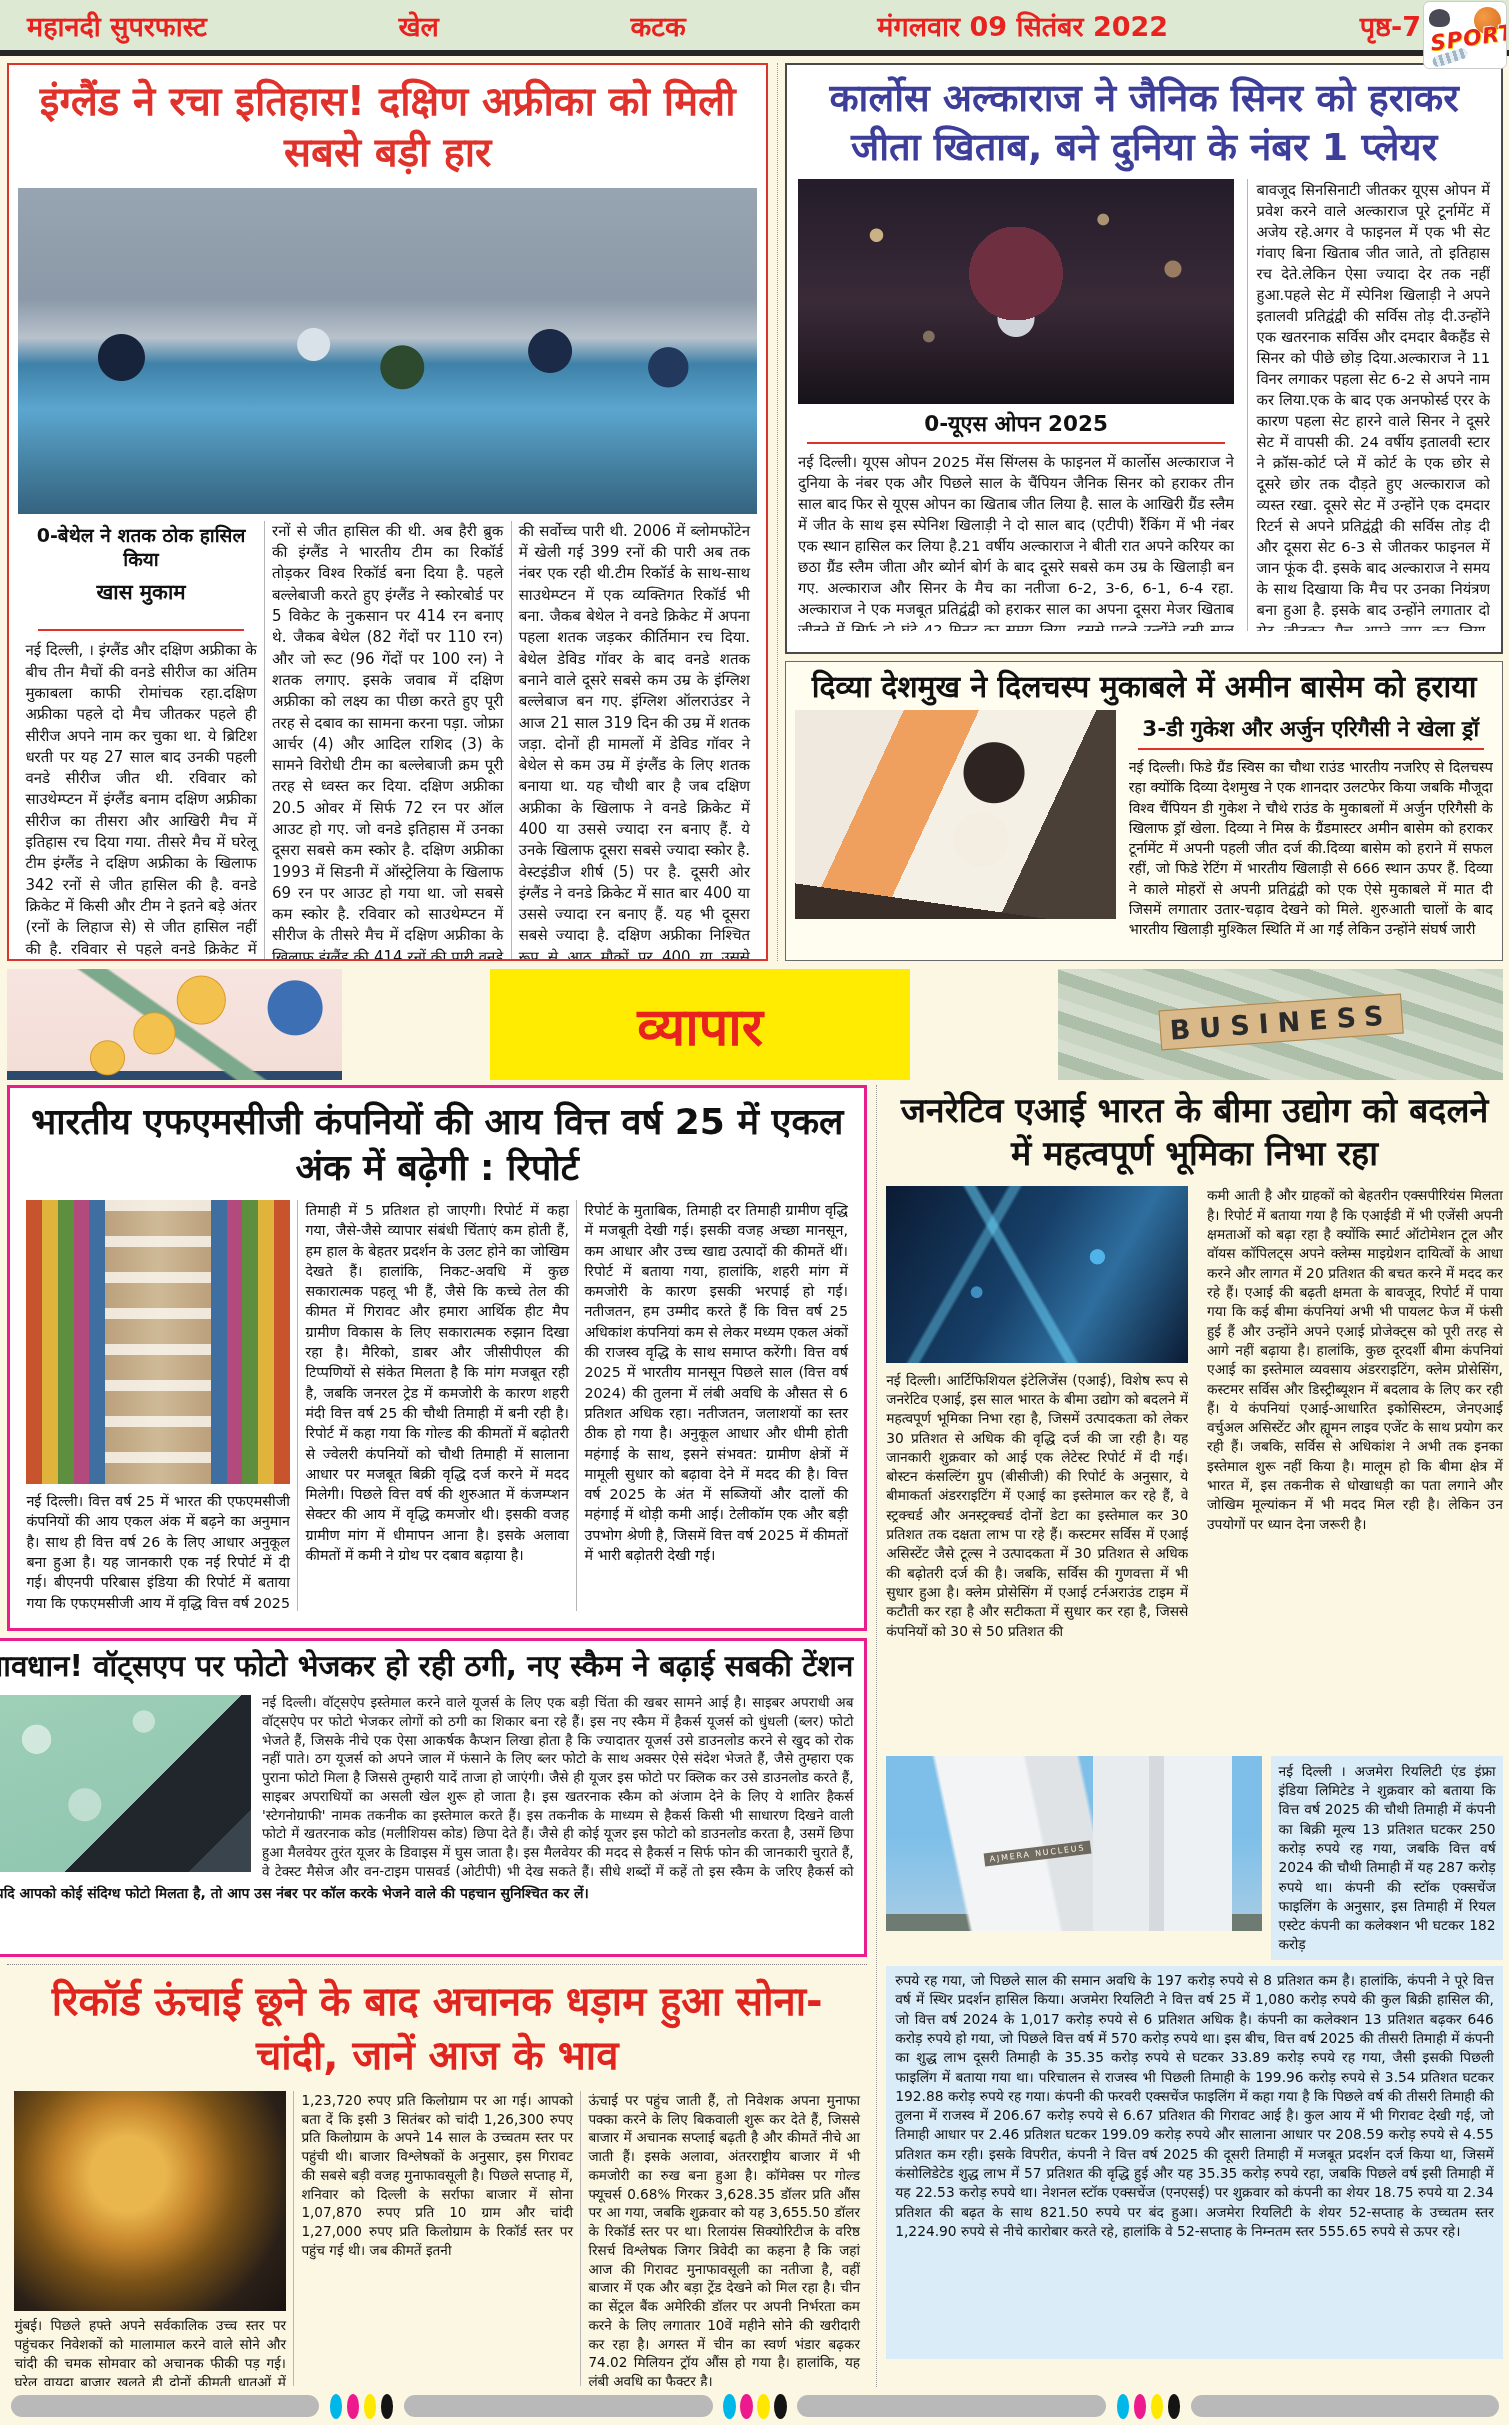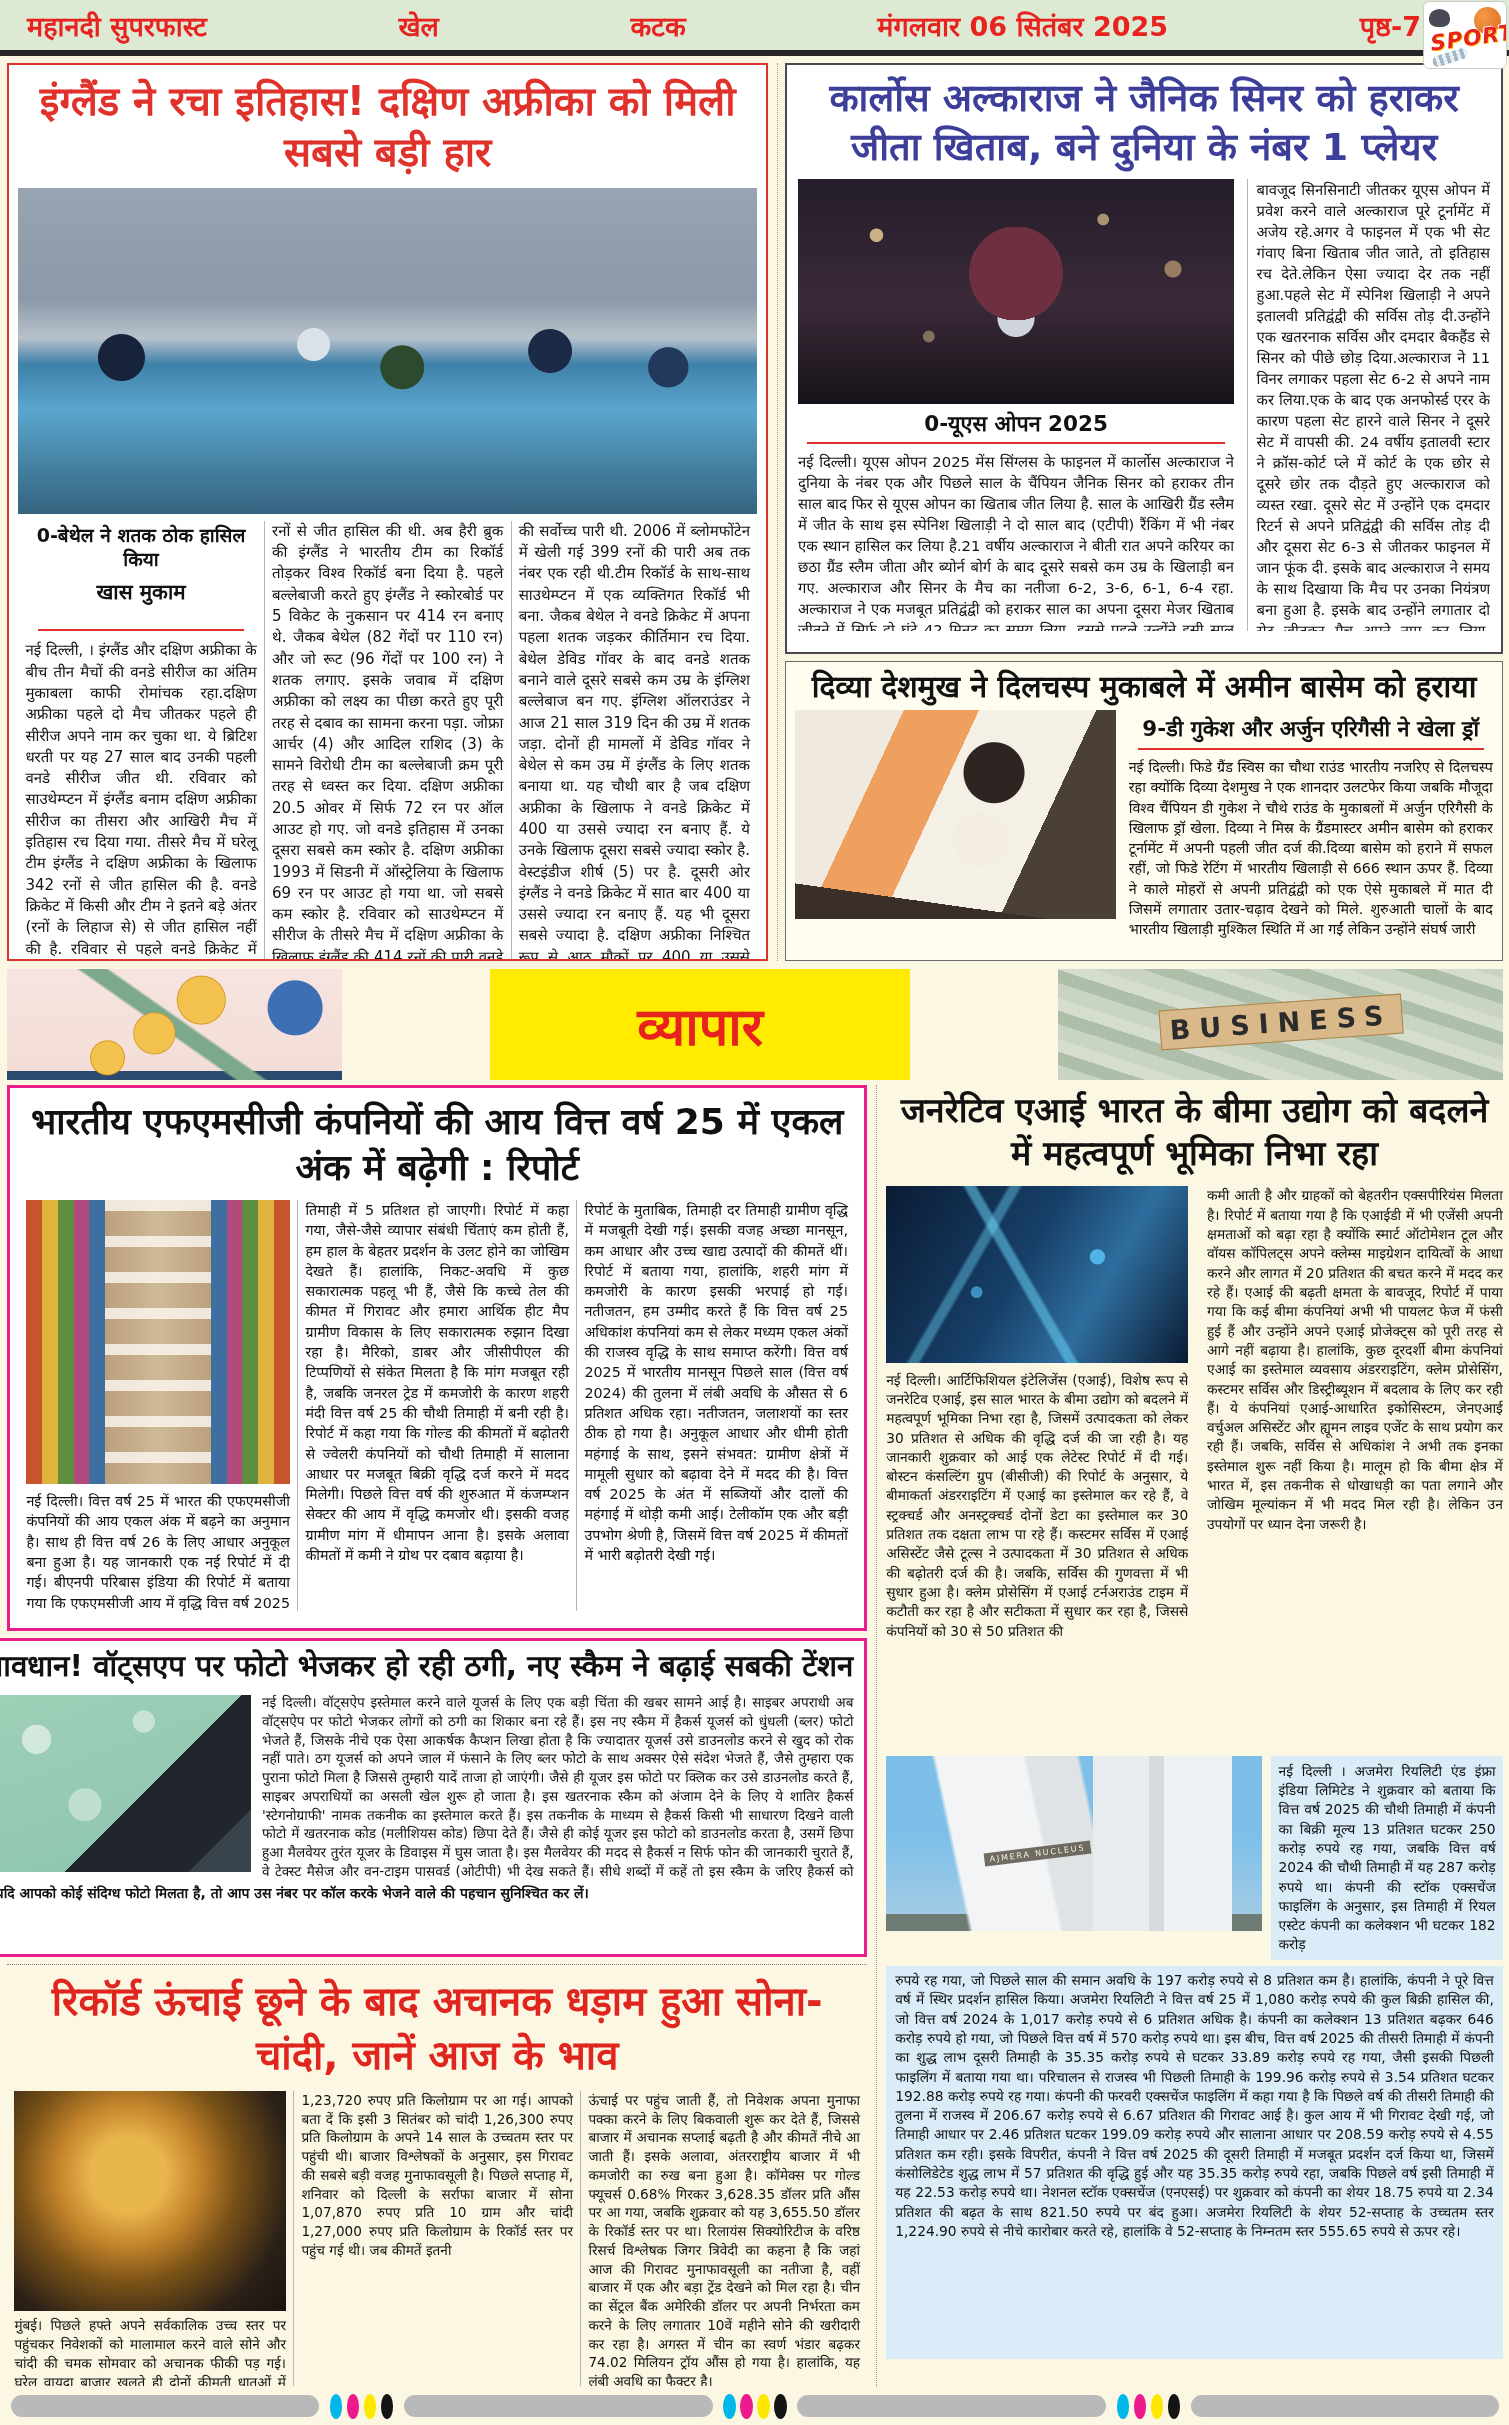--- a/index.html
+++ b/index.html
@@ -155,21 +155,21 @@
 </style>
 </head>
 <body>
 
 <div class="page">
 
   <header class="masthead">
     <span>महानदी सुपरफास्ट</span>
     <span>खेल</span>
     <span>कटक</span>
-    <span>मंगलवार 06 सितंबर 2025</span>
+    <span>मंगलवार 09 सितंबर 2022</span>
     <span>पृष्ठ-7</span>
     <div class="sport-logo">
       <i class="ball"></i>
       <i class="glove"></i>
       <i class="racket"></i>
       <b>SPORT</b>
     </div>
   </header>
   <div class="rule"></div>
 
@@ -206,21 +206,21 @@
             <p>बावजूद सिनसिनाटी जीतकर यूएस ओपन में प्रवेश करने वाले अल्काराज पूरे टूर्नामेंट में अजेय रहे.अगर वे फाइनल में एक भी सेट गंवाए बिना खिताब जीत जाते, तो इतिहास रच देते.लेकिन ऐसा ज्यादा देर तक नहीं हुआ.पहले सेट में स्पेनिश खिलाड़ी ने अपने इतालवी प्रतिद्वंद्वी की सर्विस तोड़ दी.उन्होंने एक खतरनाक सर्विस और दमदार बैकहैंड से सिनर को पीछे छोड़ दिया.अल्काराज ने 11 विनर लगाकर पहला सेट 6-2 से अपने नाम कर लिया.एक के बाद एक अनफोर्स्ड एरर के कारण पहला सेट हारने वाले सिनर ने दूसरे सेट में वापसी की. 24 वर्षीय इतालवी स्टार ने क्रॉस-कोर्ट प्ले में कोर्ट के एक छोर से दूसरे छोर तक दौड़ते हुए अल्काराज को व्यस्त रखा. दूसरे सेट में उन्होंने एक दमदार रिटर्न से अपने प्रतिद्वंद्वी की सर्विस तोड़ दी और दूसरा सेट 6-3 से जीतकर फाइनल में जान फूंक दी. इसके बाद अल्काराज ने समय के साथ दिखाया कि मैच पर उनका नियंत्रण बना हुआ है. इसके बाद उन्होंने लगातार दो सेट जीतकर मैच अपने नाम कर लिया. खिताब जीतने के बाद अल्काराज ने अपनी टीम का शुक्रिया अदा किया और कहा, सारा श्रेय आपको जाता है. फिर यूएस ओपन के प्रति आभार व्यक्त करते हुए उन्होंने कहा कि, यह टूर्नामेंट मेरे लिए बेहद खास है. इस टूर्नामेंट का हिस्सा बनना मेरे लिए सम्मान की बात है. यहां मुझे अपना घर जैसा महसूस होता है. मैंने प्रशंसकों के प्यार की गर्मजोशी महसूस की है. मैंने आपको सर्वश्रेष्ठ टेनिस उपहार देने की कोशिश की है. आपने सब कुछ आसान बना दिया है.</p>
           </div>
         </div>
       </article>
 
       <article class="chess-box">
         <h2>दिव्या देशमुख ने दिलचस्प मुकाबले में अमीन बासेम को हराया</h2>
         <div class="ch-row">
           <div class="photo photo-chess"></div>
           <div class="ch-right">
-            <div class="cap2">9-डी गुकेश और अर्जुन एरिगैसी ने खेला ड्रॉ</div>
+            <div class="cap2">3-डी गुकेश और अर्जुन एरिगैसी ने खेला ड्रॉ</div>
             <p>नई दिल्ली। फिडे ग्रैंड स्विस का चौथा राउंड भारतीय नजरिए से दिलचस्प रहा क्योंकि दिव्या देशमुख ने एक शानदार उलटफेर किया जबकि मौजूदा विश्व चैंपियन डी गुकेश ने चौथे राउंड के मुकाबलों में अर्जुन एरिगैसी के खिलाफ ड्रॉ खेला. दिव्या ने मिस्र के ग्रैंडमास्टर अमीन बासेम को हराकर टूर्नामेंट में अपनी पहली जीत दर्ज की.दिव्या बासेम को हराने में सफल रहीं, जो फिडे रेटिंग में भारतीय खिलाड़ी से 666 स्थान ऊपर हैं. दिव्या ने काले मोहरों से अपनी प्रतिद्वंद्वी को एक ऐसे मुकाबले में मात दी जिसमें लगातार उतार-चढ़ाव देखने को मिले. शुरुआती चालों के बाद भारतीय खिलाड़ी मुश्किल स्थिति में आ गईं लेकिन उन्होंने संघर्ष जारी</p>
           </div>
         </div>
 
       </article>
     </div>
   </section>
 
   <section class="banner">
     <div class="photo photo-coins"></div>

